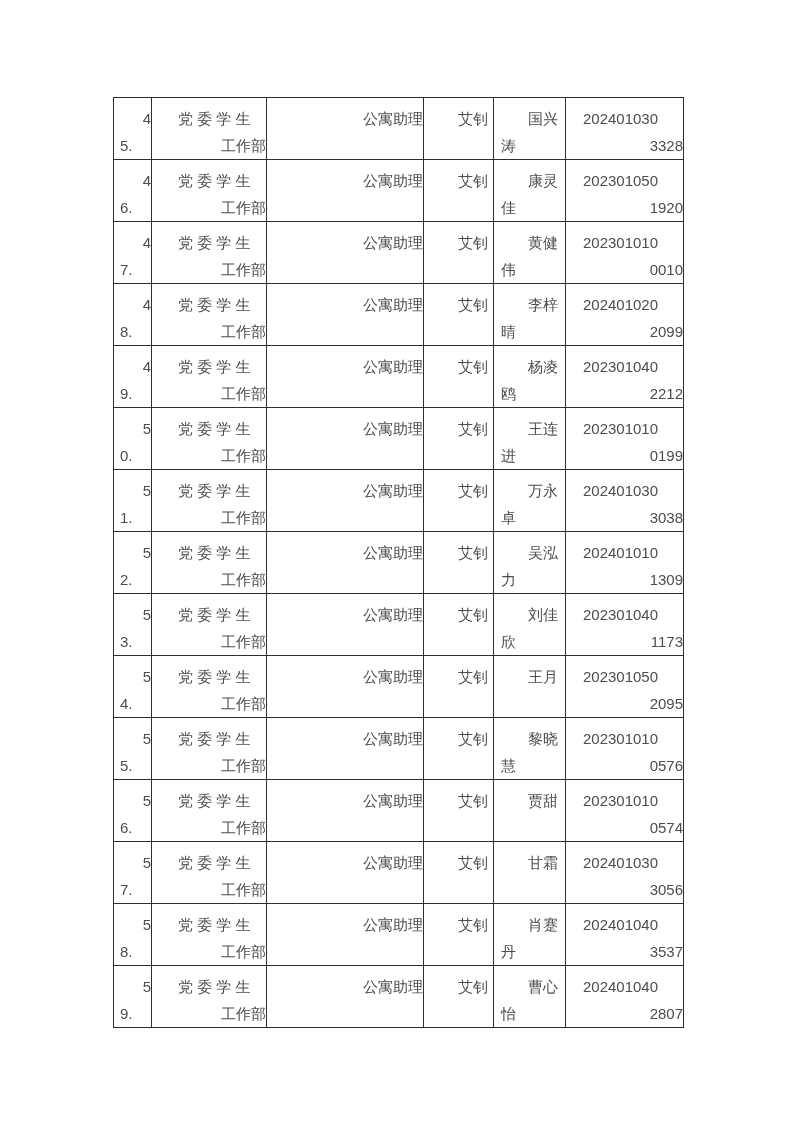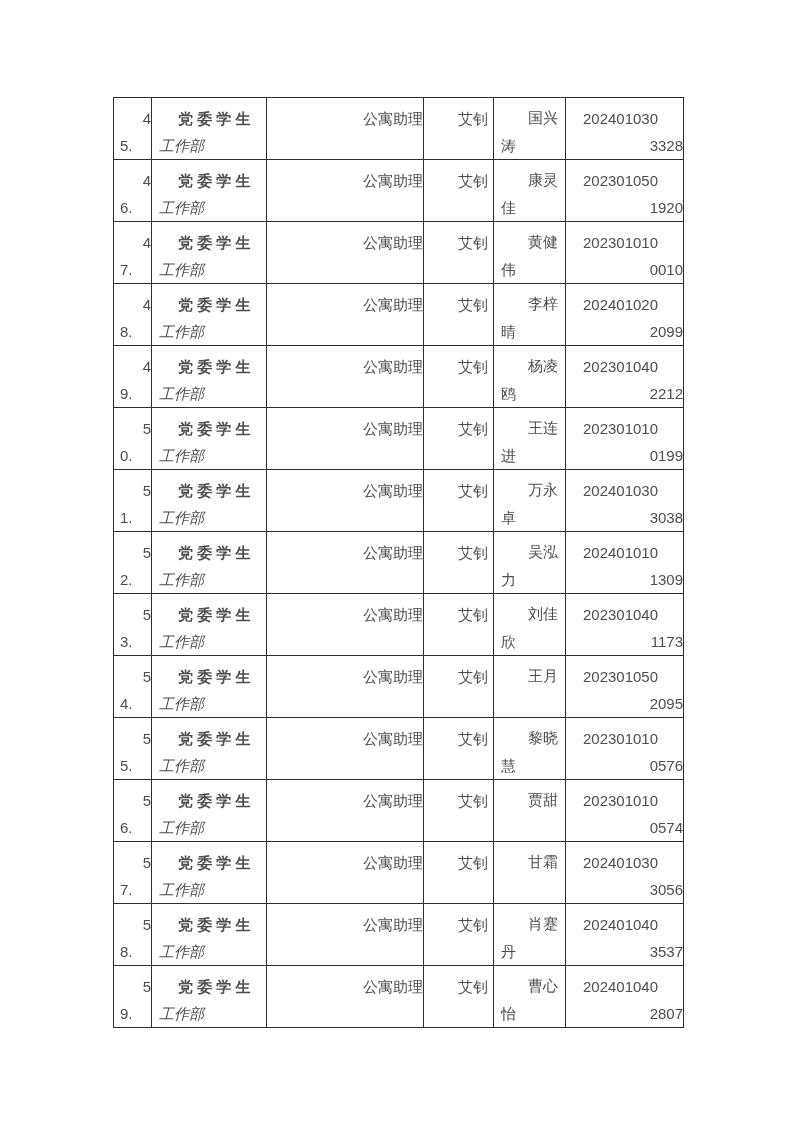--- a/index.html
+++ b/index.html
@@ -36,25 +36,25 @@
     font-size: 15px;
     color: #4d4d4d;
     white-space: nowrap;
   }
   .l1 { margin-top: 7px; }
   .l2 { margin-top: 0; }
 
   
   .c-num  .l1 { text-align: right; padding-right: 0px; }
   .c-num  .l2 { text-align: left;  padding-left: 6px; }
-  .c-dept .l1 { text-align: left;  padding-left: 26px; font-weight: bold; }
-  .c-dept .l2 { text-align: left;  padding-left: 7px; font-style: italic; }
+  .c-dept .l1 { text-align: left;  padding-left: 26px; }
+  .c-dept .l2 { text-align: right;  padding-left: 7px; }
   .c-role .l1 { text-align: right;  padding-left: 34px; }
   .c-sup  .l1 { text-align: right; padding-right: 5px; }
-  .c-name .l1 { text-align: right; padding-right: 7px; font-family: Liberation Serif, serif; }
+  .c-name .l1 { text-align: right; padding-right: 7px; }
   .c-name .l2 { text-align: left;  padding-left: 7px; }
   .c-id   .l1 { text-align: center; padding-right: 8px; }
   .c-id   .l2 { text-align: right;  padding-left: 8px; }
 </style>
 </head>
 <body>
 
 <div class="sheet">
   <table class="roster">
     <colgroup>

